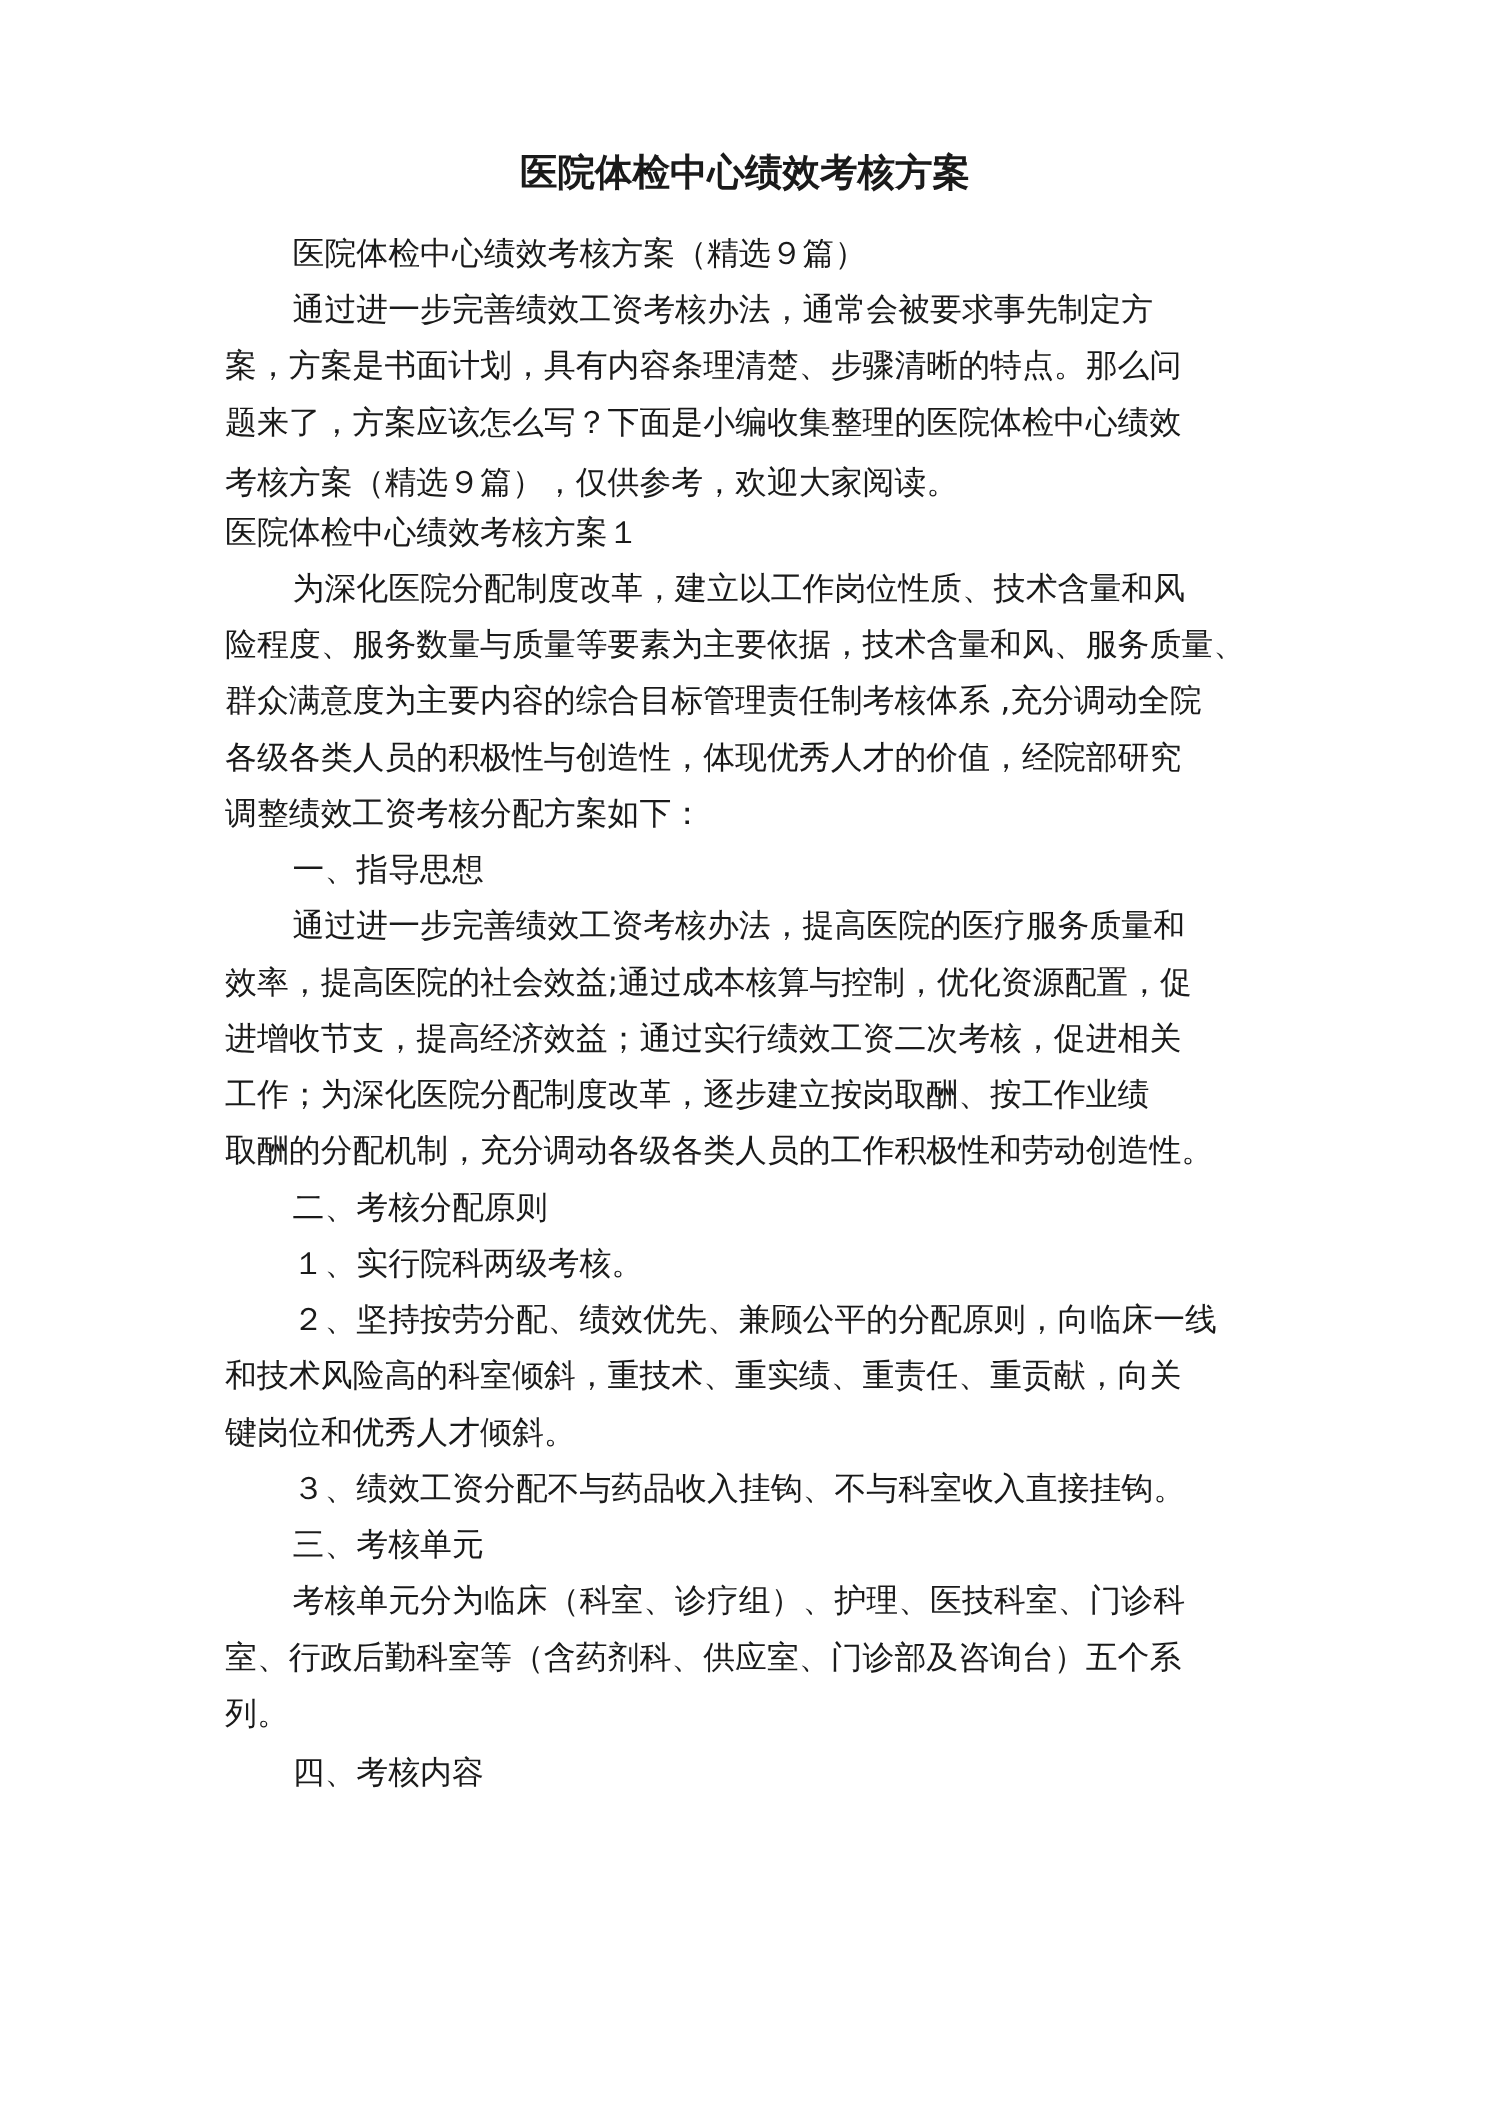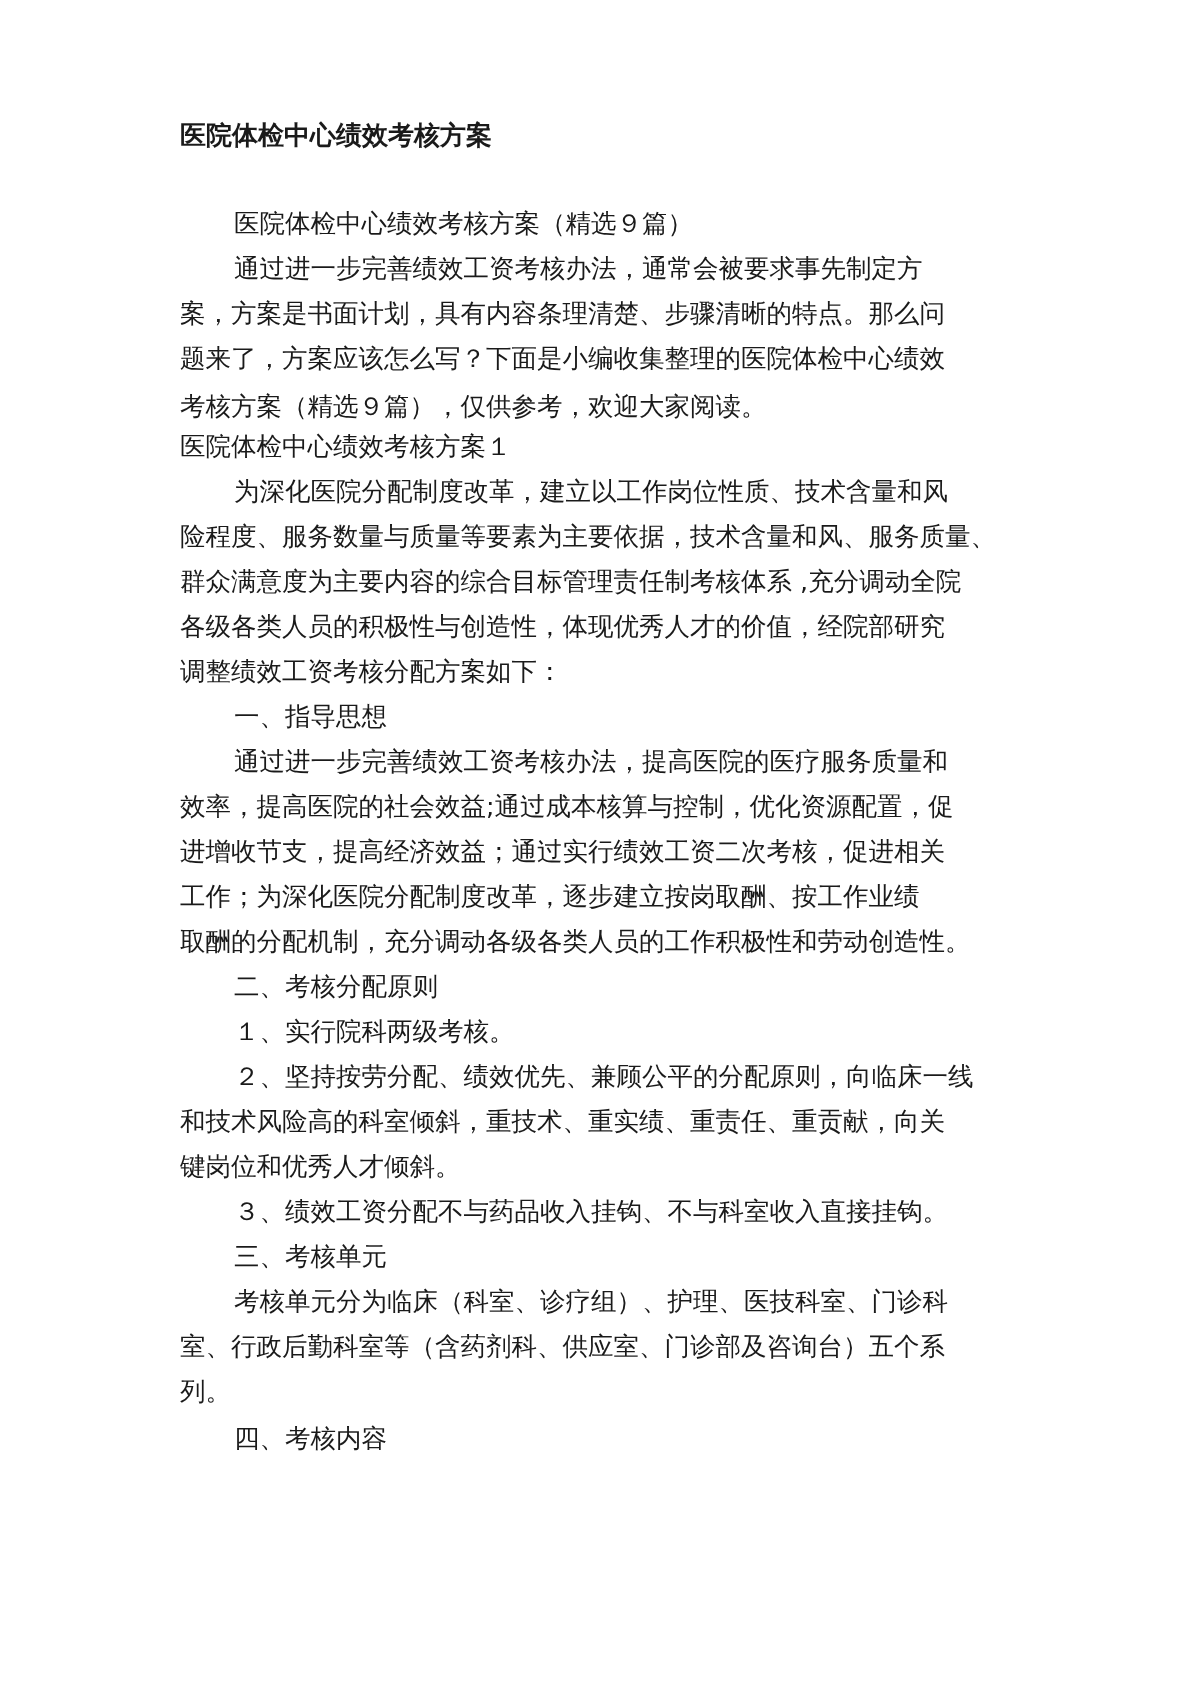--- a/index.html
+++ b/index.html
@@ -1,21 +1,21 @@
 <!DOCTYPE html>
 <html><head>
 <meta charset="utf-8">
 <style>
   html, body { margin: 0; padding: 0; background: #ffffff; }
   body { width: 1189px; height: 1682px; position: relative; overflow: hidden;
          font-family: "DejaVu Sans", "Liberation Sans", sans-serif; color: #1a1a1a; }
   .page { position: absolute; left: 180px; top: 0; width: 832px; }
-  .title { position: absolute; top: 118px; left: 0; width: 832px; 
-           font-size: 26px; font-weight: bold; letter-spacing: 0px; }
-  .line { position: absolute; left: 0; white-space: nowrap; font-size: 25.5px; line-height: 34px; margin-top: 20px; }
+  .title { position: absolute; top: 118px; left: 0; width: 832px; text-align: center;
+           font-size: 30px; font-weight: bold; letter-spacing: 0px; }
+  .line { position: absolute; left: 0; white-space: nowrap; font-size: 25.5px; line-height: 34px; }
   .ind { left: 54px; }
   .bold { font-weight: normal; }
 </style>
 </head>
 <body>
 
 <div class="page">
   <div class="title">医院体检中心绩效考核方案</div>
 
   <div class="line ind" style="top:186px">医院体检中心绩效考核方案（精选９篇）</div>

